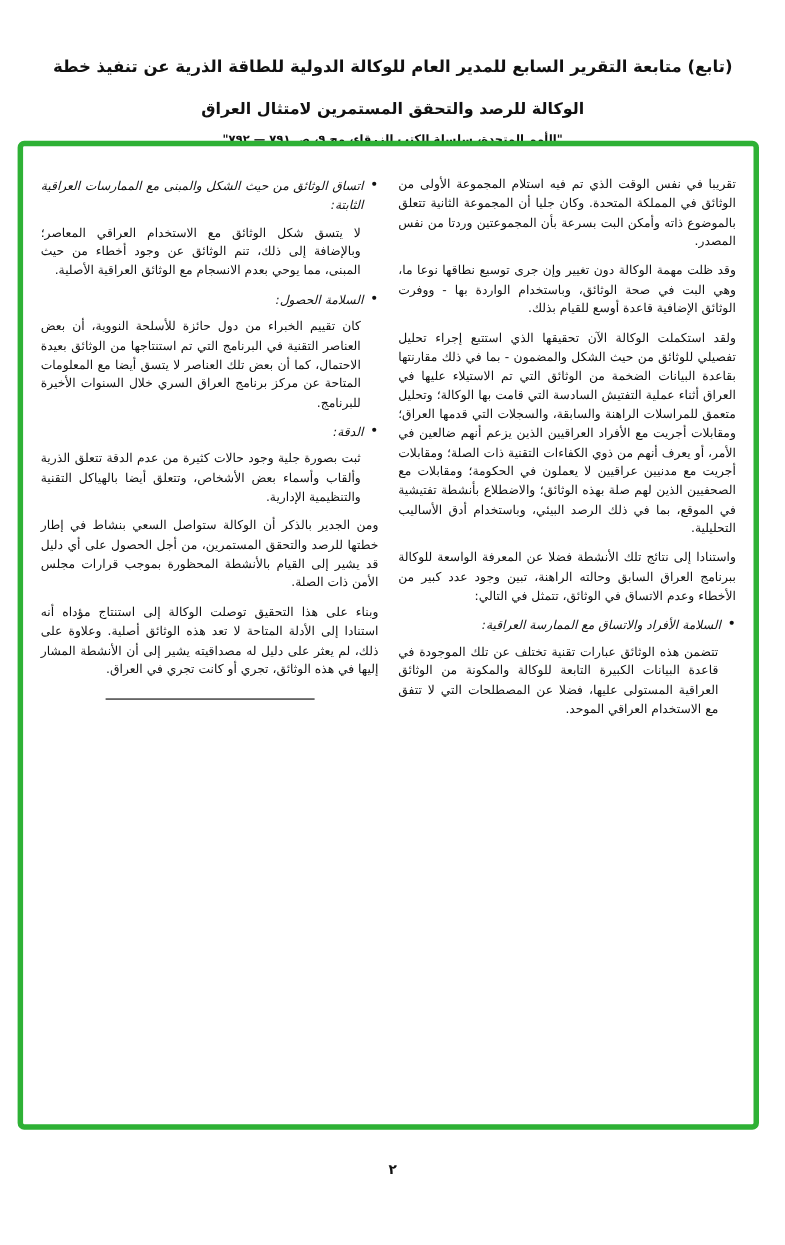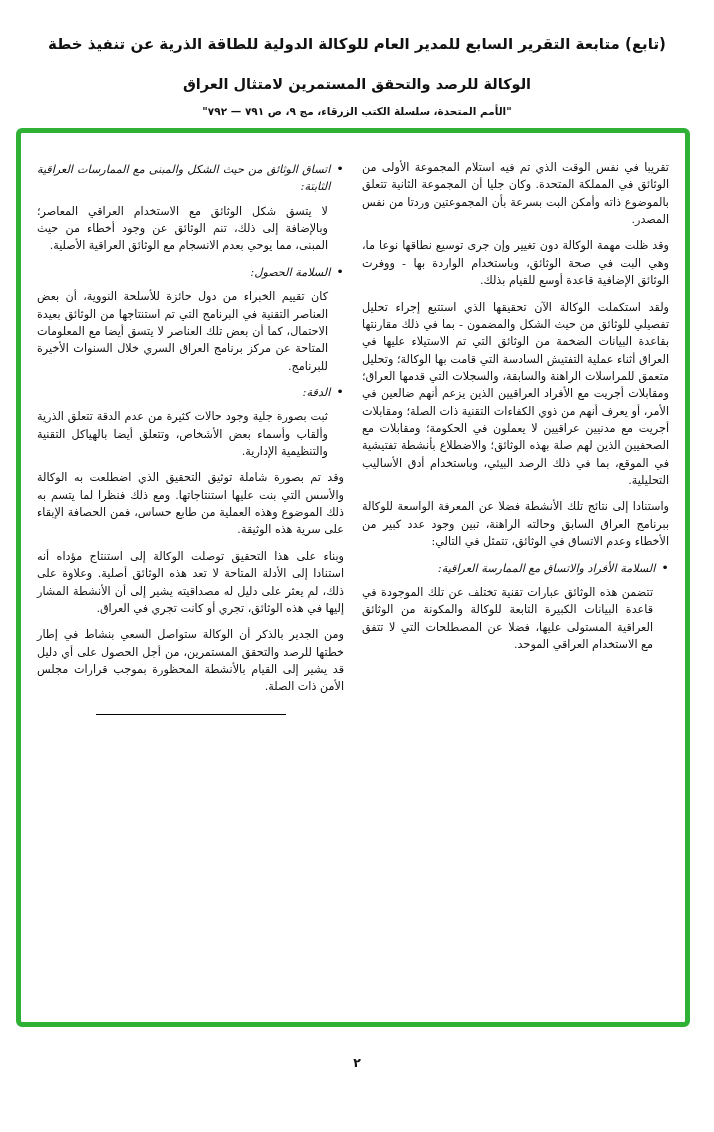--- a/index.html
+++ b/index.html
@@ -11,21 +11,21 @@
     font-family: "DejaVu Sans", "Liberation Sans", sans-serif;
     color: #111111;
     direction: rtl;
   }
   .page {
     position: absolute;
     inset: 0;
     background: #ffffff;
   }
   .doc-header {
-    padding-top: 32px;
+    padding-top: 48px;
     text-align: center;
     line-height: 1.65;
   }
   .doc-title-line1 {
     font-size: 15px;
     font-weight: bold;
   }
   .doc-title-line2 {
     font-size: 14.5px;
     font-weight: bold;
@@ -130,23 +130,22 @@
           <div class="bullet-item">
             <span class="bullet-dot">•</span>
             <span class="bullet-text">السلامة الحصول:</span>
           </div>
           <div class="para indented">كان تقييم الخبراء من دول حائزة للأسلحة النووية، أن بعض العناصر التقنية في البرنامج التي تم استنتاجها من الوثائق بعيدة الاحتمال، كما أن بعض تلك العناصر لا يتسق أيضا مع المعلومات المتاحة عن مركز برنامج العراق السري خلال السنوات الأخيرة للبرنامج.</div>
           <div class="bullet-item">
             <span class="bullet-dot">•</span>
             <span class="bullet-text">الدقة:</span>
           </div>
           <div class="para indented">ثبت بصورة جلية وجود حالات كثيرة من عدم الدقة تتعلق الذرية وألقاب وأسماء بعض الأشخاص، وتتعلق أيضا بالهياكل التقنية والتنظيمية الإدارية.</div>
-          <div class="para">وقد تم بصورة شاملة توثيق التحقيق الذي اضطلعت به الوكالة والأسس التي بنت عليها استنتاجاتها. ومع ذلك فنظرا لما يتسم به ذلك الموضوع وهذه العملية من طابع حساس، فمن الحصافة الإبقاء على سرية هذه الوثيقة.</div>
+          <div class="para">ومن الجدير بالذكر أن الوكالة ستواصل السعي بنشاط في إطار خطتها للرصد والتحقق المستمرين، من أجل الحصول على أي دليل قد يشير إلى القيام بالأنشطة المحظورة بموجب قرارات مجلس الأمن ذات الصلة.</div>
           <div class="para">وبناء على هذا التحقيق توصلت الوكالة إلى استنتاج مؤداه أنه استنادا إلى الأدلة المتاحة لا تعد هذه الوثائق أصلية. وعلاوة على ذلك، لم يعثر على دليل له مصداقيته يشير إلى أن الأنشطة المشار إليها في هذه الوثائق، تجري أو كانت تجري في العراق.</div>
-          <div class="para">ومن الجدير بالذكر أن الوكالة ستواصل السعي بنشاط في إطار خطتها للرصد والتحقق المستمرين، من أجل الحصول على أي دليل قد يشير إلى القيام بالأنشطة المحظورة بموجب قرارات مجلس الأمن ذات الصلة.</div>
           <div class="col-divider"></div>
         </div>
     </div>
   </div>
 
   <div class="page-number">٢</div>
 
 </div>
 
 </body></html>

